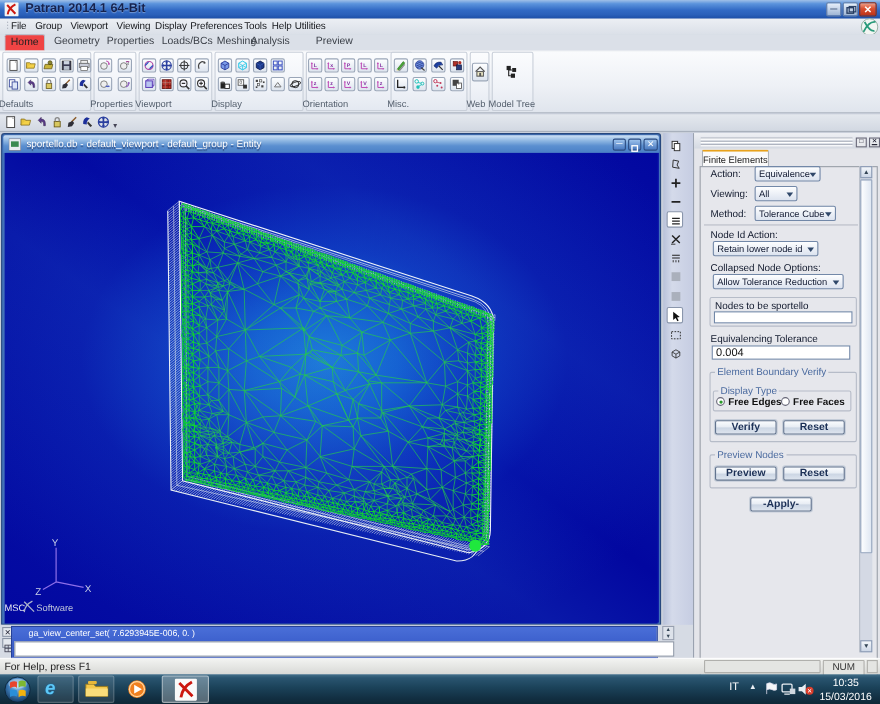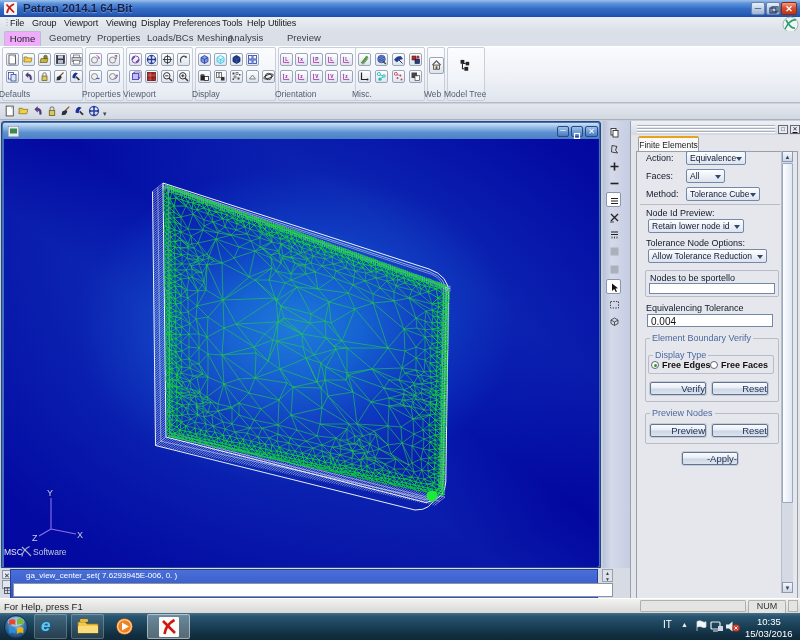--- a/index.html
+++ b/index.html
@@ -1,20 +1,20 @@
 <!DOCTYPE html>
 <html><head><meta charset="utf-8"><style>
 *{margin:0;padding:0;box-sizing:border-box}
 body{width:800px;height:640px;position:relative;overflow:hidden;font-family:"Liberation Sans",sans-serif;background:#cdd3de}
 .abs{position:absolute}
 .grp{position:absolute;top:47px;height:54px;background:linear-gradient(180deg,#fbfcfe 0%,#f0f3f8 60%,#e4e9f1 100%);border:1px solid #c9cfd9;border-radius:2px}
 .glabel{position:absolute;left:-4px;right:-4px;bottom:1px;text-align:left;font-size:8.5px;color:#55606e;white-space:nowrap}
 .combo{position:absolute;height:14px;background:linear-gradient(180deg,#fdfeff,#dce3ef);border:1px solid #7288a8;border-radius:2px;font-size:8.5px;color:#101830;padding:1px 3px;line-height:10px;white-space:nowrap;overflow:hidden}
 .combo:after{content:"";position:absolute;right:3px;top:5px;border:3px solid transparent;border-top:4px solid #30486a}
-.fbtn{position:absolute;width:56px;height:13px;background:linear-gradient(180deg,#fafcfe 0%,#e8edf4 45%,#ccd6e4 55%,#dde4ee 100%);border:1px solid #62748f;border-radius:2px;font-size:9.5px;font-weight:normal;color:#1c3056;text-align:right;line-height:12px;box-shadow:0 0 0 1px #c4ccd8}
+.fbtn{position:absolute;width:56px;height:13px;background:linear-gradient(180deg,#fafcfe 0%,#e8edf4 45%,#ccd6e4 55%,#dde4ee 100%);border:1px solid #62748f;border-radius:2px;font-size:9.5px;font-weight:bold;color:#1c3056;text-align:center;line-height:12px;box-shadow:0 0 0 1px #c4ccd8}
 .lbl{position:absolute;font-size:9px;color:#10182c;white-space:nowrap}
 .blbl{position:absolute;font-size:9px;color:#4a6a9f;white-space:nowrap}
 .gbox{position:absolute;border:1px solid #b6bcc8;border-radius:2px}
 .tfield{position:absolute;background:#fff;border:1px solid #7288a8;font-size:10px;color:#111;padding:0 3px}
 </style></head><body>
 
 <div class="abs" style="left:0;top:0;width:800px;height:17px;background:linear-gradient(180deg,#a0c0e8 0%,#5b93dc 20%,#3169c4 55%,#2a60ba 78%,#1c4ea6 100%)">
  <svg width="13" height="13" style="position:absolute;left:4px;top:2px">
       <rect width="13" height="13" fill="#f4f4f4" rx="1"></rect>
       <path d="M2.5,2.5 L10,10.5 M10,2 Q4,5 3,11" stroke="#cc1810" stroke-width="1.8" fill="none"></path>
@@ -39,21 +39,21 @@
  <div class="abs" style="left:222px;top:1px">Tools</div>
     <div class="abs" style="left:247px;top:1px">Help</div>
  <div class="abs" style="left:268px;top:1px">Utilities</div>
 </div>
 <svg width="17" height="17" style="position:absolute;left:782px;top:16px">
     <circle cx="8.5" cy="8.5" r="7.5" fill="#f2f5f2" stroke="#8aa89a" stroke-width="0.8"></circle>
     <path d="M3,13 Q8,3 14,4 M4,4 Q9,13 13,12" stroke="#2a9a7a" stroke-width="1.6" fill="none"></path>
   </svg>
 
 <div class="abs" style="left:0;top:31px;width:800px;height:15px;background:#dbe0e8;font-size:9.5px;color:#3a3f47">
- <div class="abs" style="left:4px;top:0;width:37px;height:15px;background:#f0abfc;border:1px solid #b8bfcb;border-bottom:none;border-radius:2px 2px 0 0;text-align:center;line-height:14px;font-size:9.5px;color:#222">Home</div>
+ <div class="abs" style="left:4px;top:0;width:37px;height:15px;background:#ef4444;border:1px solid #b8bfcb;border-bottom:none;border-radius:2px 2px 0 0;text-align:center;line-height:14px;font-size:9.5px;color:#222">Home</div>
  <div class="abs" style="left:49px;top:1px">Geometry</div>
     <div class="abs" style="left:97px;top:1px">Properties</div>
  <div class="abs" style="left:147px;top:1px">Loads/BCs</div>
     <div class="abs" style="left:197px;top:1px">Meshing</div>
  <div class="abs" style="left:228px;top:1px">Analysis</div>
     <div class="abs" style="left:287px;top:1px">Preview</div>
 </div>
 
 <div class="abs" style="left:0;top:46px;width:800px;height:57px;background:linear-gradient(180deg,#fafbfd 0%,#eef1f6 55%,#e0e5ed 100%);border-top:1px solid #fff;border-bottom:1px solid #b4bbc6"></div>
 <div class="grp" style="left:2px;width:81px">
@@ -471,20 +471,21 @@
 <div style="position:absolute;left:103px;top:110px;font-size:7px;color:#445">▾</div>
 
 <div class="abs" style="left:0;top:120px;width:800px;height:478px;background:#c9cfda"></div>
 
 <div class="abs" style="left:1px;top:121px;width:600px;height:447px;background:#4372b8;border:1px solid #27487e;border-radius:3px 3px 0 0">
  <div class="abs" style="left:1px;top:1px;width:596px;height:16px;background:linear-gradient(180deg,#cfe2f6 0%,#94bbe4 28%,#5b8fd0 60%,#4a80c6 100%);border-radius:2px 2px 0 0">
   <svg width="11" height="11" style="position:absolute;left:5px;top:3px">
         <rect width="11" height="11" fill="#e8ecf0" stroke="#667" stroke-width="0.8"></rect>
         <rect x="2" y="2.5" width="7" height="5" fill="#3a8a50"></rect>
       </svg>
+  <div class="abs" style="left:21px;top:3px;font-size:9px;color:#fff;text-shadow:0 1px 1px rgba(0,0,40,0.5)">sportello.db - default_viewport - default_group - Entity</div>
   <div class="abs" style="left:554px;top:2.5px;width:12px;height:11px;background:linear-gradient(180deg,#9cc2ec,#4878c0);border:1px solid #2a4a80;border-radius:2px;color:#fff;font-size:8px;text-align:center;line-height:8px">─</div>
   <div class="abs" style="left:568px;top:2.5px;width:12px;height:11px;background:linear-gradient(180deg,#9cc2ec,#4878c0);border:1px solid #2a4a80;border-radius:2px"><svg width="10" height="9">
           <rect x="2.5" y="1.5" width="5" height="5" fill="none" stroke="#fff" stroke-width="1.2"></rect>
         </svg></div>
   <div class="abs" style="left:582px;top:2.5px;width:13px;height:11px;background:linear-gradient(180deg,#9cc2ec,#4878c0);border:1px solid #2a4a80;border-radius:2px;color:#fff;font-size:8px;text-align:center;line-height:9px">✕</div>
  </div>
  <div class="abs" style="left:3px;top:17px;width:594px;height:427px;background:#0a12a8;overflow:hidden">
  </div>
 </div>
 <svg width="594" height="428" viewBox="4 139 594 428" style="position:absolute;left:4px;top:139px">
@@ -599,28 +600,28 @@
   <div class="abs" style="left:6px;top:10px;width:138px;height:2px;border-top:1px solid #aab0bc;border-bottom:1px solid #fff"></div>
   <div class="abs" style="left:147px;top:4px;width:10px;height:9px;border:1px solid #667;background:#e8eaee;font-size:6px;line-height:7px;text-align:center;color:#112">□</div>
   <div class="abs" style="left:159px;top:4px;width:10px;height:9px;border:1px solid #667;background:#e8eaee;font-size:6px;line-height:7px;text-align:center;color:#112;text-decoration:underline">✕</div>
  </div>
  <div class="abs" style="left:7px;top:15px;width:61px;height:16px;background:#fafafa;border:1px solid #999fa8;border-bottom:none;border-top:2px solid #e8a21c;border-radius:2px 2px 0 0;font-size:8.5px;color:#222;text-align:center;line-height:14px;white-space:nowrap">Finite Elements</div>
  <div class="abs" style="left:5px;top:30px;width:162px;height:465px;background:#e6e7ec;border:1px solid #999fa8"></div>
 </div>
 
 <div class="lbl" style="left:646px;top:153px">Action:</div>
 <div class="combo" style="left:686px;top:151px;width:60px">Equivalence</div>
-<div class="lbl" style="left:646px;top:171px">Faces:</div>
+<div class="lbl" style="left:646px;top:171px">Viewing:</div>
 <div class="combo" style="left:686px;top:169px;width:39px">All</div>
 <div class="lbl" style="left:646px;top:189px">Method:</div>
 <div class="combo" style="left:686px;top:187px;width:74px">Tolerance Cube</div>
 <div class="abs" style="left:640px;top:204px;width:140px;border-top:1px solid #b8bcc6"></div>
-<div class="lbl" style="left:646px;top:208px">Node Id Preview:</div>
+<div class="lbl" style="left:646px;top:208px">Node Id Action:</div>
 <div class="combo" style="left:648px;top:219px;width:96px">Retain lower node id</div>
-<div class="lbl" style="left:646px;top:238px">Tolerance Node Options:</div>
+<div class="lbl" style="left:646px;top:238px">Collapsed Node Options:</div>
 <div class="combo" style="left:648px;top:249px;width:119px">Allow Tolerance Reduction</div>
 <div class="gbox" style="left:645px;top:270px;width:134px;height:27px"></div>
 <div class="lbl" style="left:650px;top:273px">Nodes to be sportello</div>
 <div class="tfield" style="left:649px;top:283px;width:126px;height:11px"></div>
 <div class="lbl" style="left:646px;top:303px">Equivalencing Tolerance</div>
 <div class="tfield" style="left:647px;top:314px;width:126px;height:13px;line-height:13px">0.004</div>
 <div class="gbox" style="left:645px;top:338px;width:134px;height:64px"></div>
 <div class="blbl" style="left:650px;top:333px;background:#e6e7ec;padding:0 2px">Element Boundary Verify</div>
 <div class="gbox" style="left:648px;top:355px;width:126px;height:19px"></div>
 <div class="blbl" style="left:653px;top:350px;background:#e6e7ec;padding:0 2px;font-size:9px">Display Type</div>

